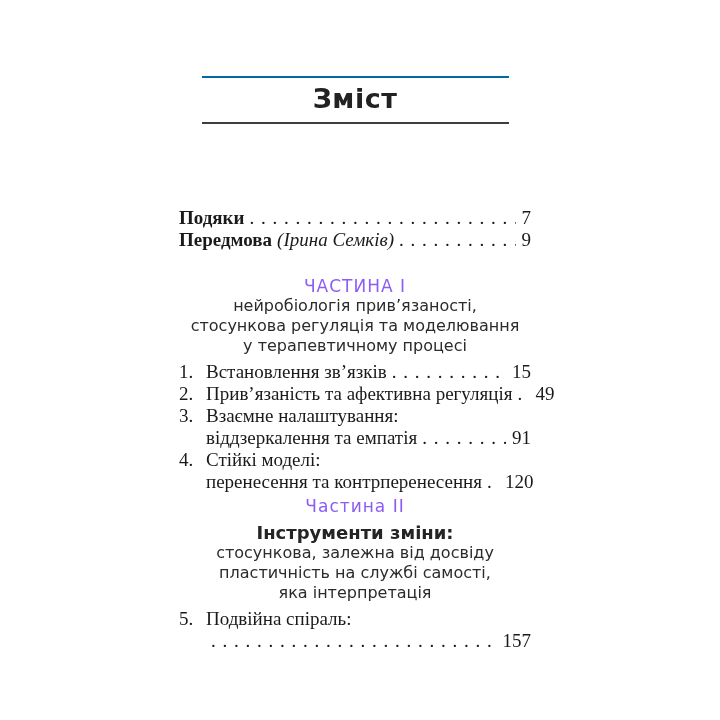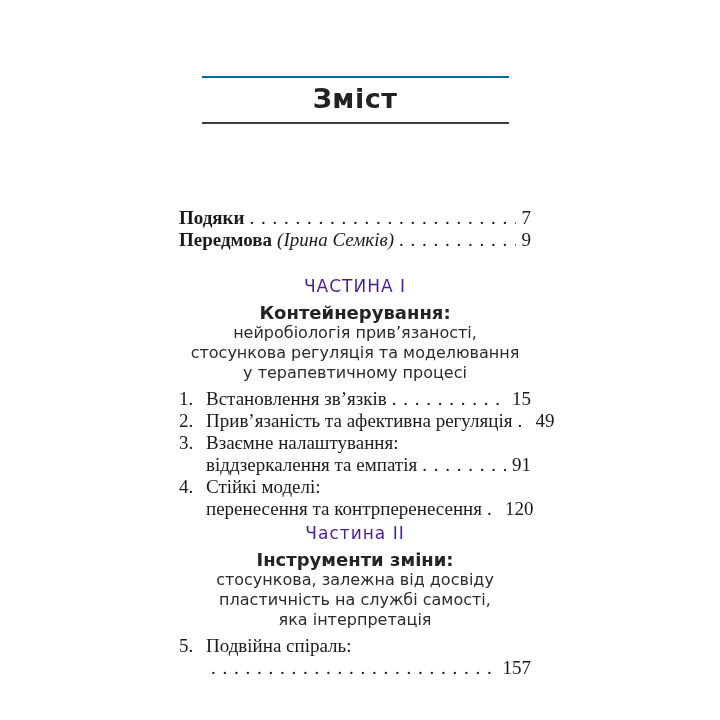--- a/index.html
+++ b/index.html
@@ -59,21 +59,21 @@
     letter-spacing: 1px;
   }
   .pg { flex: none; padding-left: 6px; }
   
   .part { text-align: center; font-family: "DejaVu Sans", "Liberation Sans", sans-serif; }
   .part-1 { margin-top: 25px; }
   .part-2 { margin-top: 3px; }
   .part-heading {
     font-size: 17px;
     line-height: 20px;
-    color: #4c1d95;
+    color: #8b5cf6;
     letter-spacing: 1px;
   }
   .part-sub-bold {
     margin-top: 7px;
     font-size: 18px;
     line-height: 20px;
     font-weight: 700;
     color: #242424;
   }
   .part-sub {
@@ -102,21 +102,20 @@
     <div class="row">
       <span class="bold">Передмова</span>
       <span class="it">(Ірина Семків)</span>
       <span class="dots"></span>
       <span class="pg">9</span>
     </div>
   </div>
 
   <div class="part part-1">
     <div class="part-heading">ЧАСТИНА I</div>
-    <div class="part-sub-bold">Контейнерування:</div>
     <div class="part-sub">нейробіологія прив’язаності,</div>
     <div class="part-sub">стосункова регуляція та моделювання</div>
     <div class="part-sub">у терапевтичному процесі</div>
   </div>
 
   <div class="chapter-list">
     <div class="row">
       <span class="num">1.</span>
       <span>Встановлення зв’язків</span>
       <span class="dots"></span>

